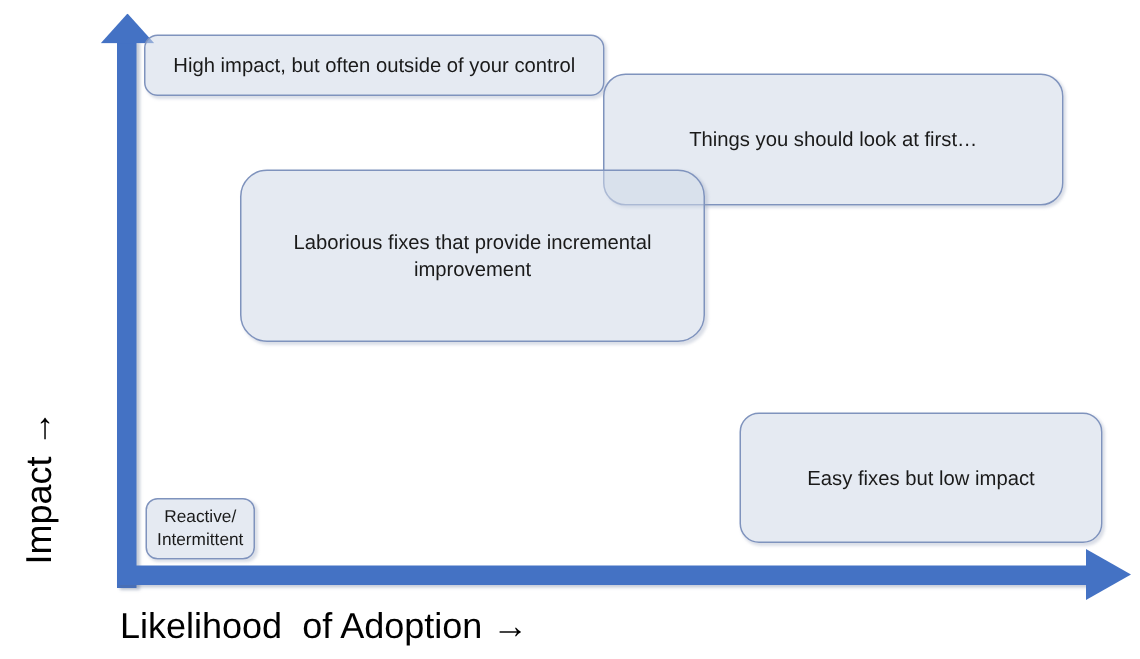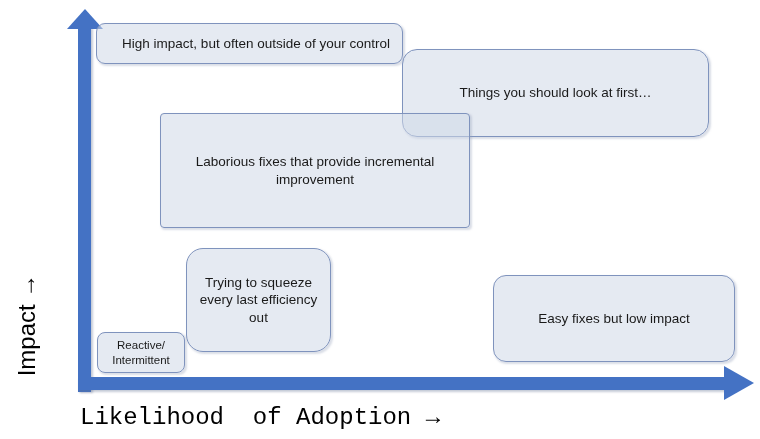--- a/index.html
+++ b/index.html
@@ -56,43 +56,42 @@
     color: #000000;
     transform: rotate(-90deg);
     white-space: pre;
   }
   .xlabel {
     position: absolute;
     left: 80px; top: 404px;
     font-size: 24px;
     color: #000000;
     white-space: pre;
-    font-family: Liberation Mono, monospace;
   }
 
   
   .box {
     position: absolute;
     box-sizing: border-box;
     display: flex;
     align-items: center;
     justify-content: center;
     text-align: center;
     border: 1.6px solid #7f93bd;
     background: rgba(208,216,231,0.55);
     color: #1a1a1a;
     font-size: 13.5px;
     line-height: 1.3;
     box-shadow: 1.5px 1.5px 2px rgba(150,160,185,0.35);
   }
-  .b-high      { left: 96px;  top: 23px;  width: 307px; height: 41px;  border-radius: 9px;  padding: 2px 12px; justify-content: flex-end; }
+  .b-high      { left: 96px;  top: 23px;  width: 307px; height: 41px;  border-radius: 9px;  padding: 2px 12px; }
   .b-things    { left: 402px; top: 49px;  width: 307px; height: 88px;  border-radius: 15px; padding: 0 14px; }
-  .b-laborious { left: 160px; top: 113px; width: 310px; height: 115px; border-radius: 4px; padding: 0 20px; }
+  .b-laborious { left: 160px; top: 113px; width: 310px; height: 115px; border-radius: 18px; padding: 0 20px; }
   .b-squeeze   { left: 186px; top: 248px; width: 145px; height: 104px; border-radius: 17px; padding: 0 10px; }
-  .b-reactive  { left: 97px;  top: 332px; width: 88px;  height: 41px;  border-radius: 8px;  padding: 0 5px; font-size: 11.5px; line-height: 1.25; }
+  .b-reactive  { left: 97px;  top: 332px; width: 73px;  height: 41px;  border-radius: 8px;  padding: 0 5px; font-size: 11.5px; line-height: 1.25; }
   .b-easy      { left: 493px; top: 275px; width: 242px; height: 87px;  border-radius: 13px; padding: 0 14px; }
 </style>
 </head>
 <body>
 
 <div class="stage">
 
   <div class="axis-shaft y-shaft"></div>
   <div class="arrow-head y-head"></div>
   <div class="axis-shaft x-shaft"></div>
@@ -106,23 +105,20 @@
   </div>
 
   <div class="box b-things">
     <span>Things you should look at first…</span>
   </div>
 
   <div class="box b-laborious">
     <span>Laborious fixes that provide incremental improvement</span>
   </div>
 
-  <div class="box b-squeeze">
-    <span>Trying to squeeze every last efficiency out</span>
-  </div>
 
   <div class="box b-reactive">
     <span>Reactive/ Intermittent</span>
   </div>
 
   <div class="box b-easy">
     <span>Easy fixes but low impact</span>
   </div>
 
 </div>

